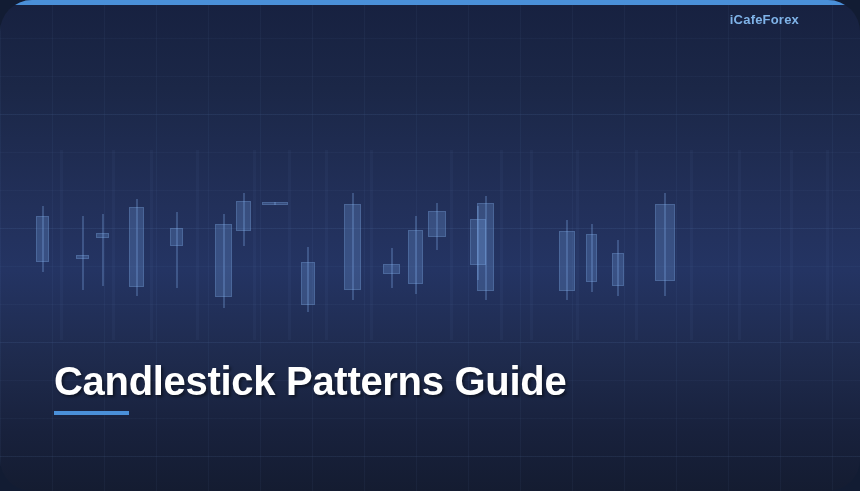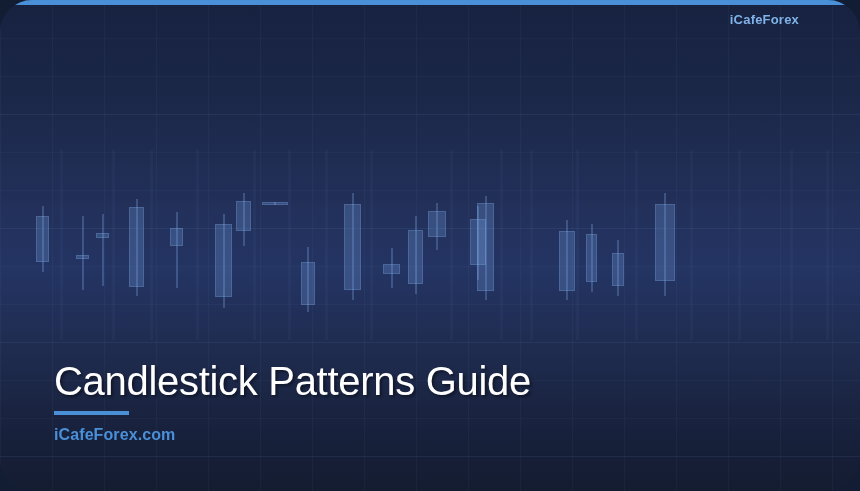--- a/index.html
+++ b/index.html
@@ -101,21 +101,21 @@
   
   #title-block {
     position: absolute;
     left: 54px;
     top: 358px;
   }
   #page-title {
     margin: 0;
     font-size: 40px;
     line-height: 46px;
-    font-weight: normal;
+    font-weight: bold;
     color: #ffffff;
     letter-spacing: -0.3px;
     text-shadow: 2px 2px 3px rgba(0,0,0,0.45);
     white-space: nowrap;
     text-align: right;
   }
   #title-underline {
     width: 75px;
     height: 4px;
     background: #4a90d9;
@@ -196,16 +196,15 @@
       <div class="candle-body" style="left: 586px; top: 234px; width: 11px; height: 48px; background: rgba(120, 168, 232, 0.26);"></div>
       <div class="candle-wick" style="left: 617px; top: 240px; height: 56px; background: rgba(125, 170, 230, 0.3);"></div>
       <div class="candle-body" style="left: 612px; top: 253px; width: 12px; height: 33px; background: rgba(120, 168, 232, 0.26);"></div>
       <div class="candle-wick" style="left: 664px; top: 193px; height: 103px; background: rgba(125, 170, 230, 0.3);"></div>
       <div class="candle-body" style="left: 655px; top: 204px; width: 20px; height: 77px; background: rgba(120, 168, 232, 0.26);"></div>
     </div>
 
   <div id="title-block">
     <h1 id="page-title">Candlestick Patterns Guide</h1>
     <div id="title-underline"></div>
-    <div id="site-url">iCafeForex.com</div>
   </div>
 
 </div>
 
 </body></html>

